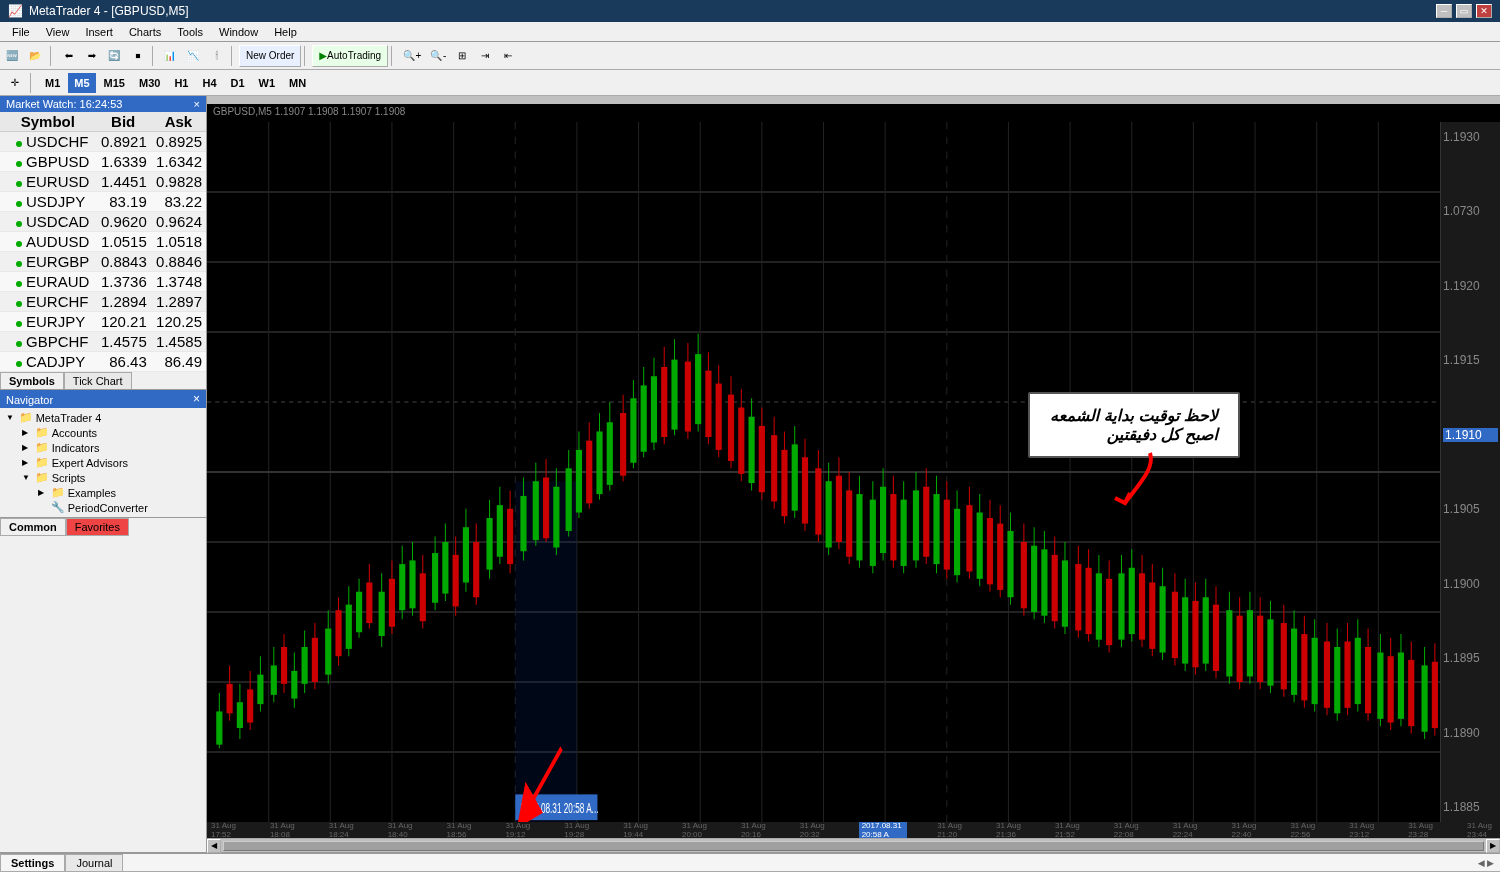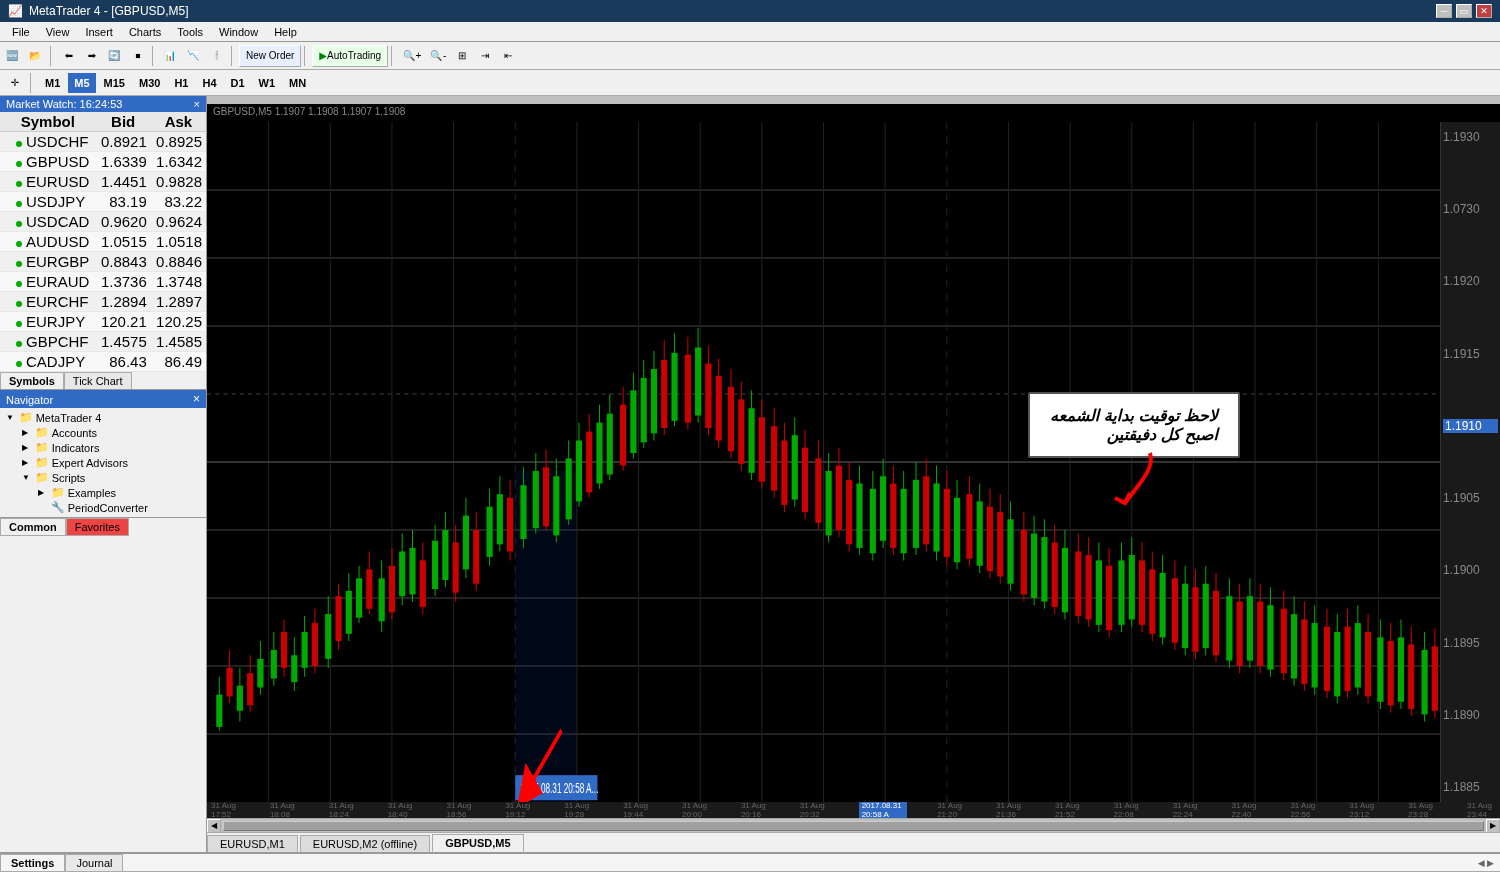--- a/index.html
+++ b/index.html
@@ -745,25 +745,20 @@
       <span style="margin-right:30px;">31 Aug 23:28</span>
       <span>31 Aug 23:44</span>
     </div>
 
     <div id="h-scrollbar">
       <div id="scroll-left">◀</div>
       <div id="scroll-thumb"></div>
       <div id="scroll-right">▶</div>
     </div>
 
-    <div id="chart-tabs">
-      <div class="chart-tab">EURUSD,M1</div>
-      <div class="chart-tab">EURUSD,M2 (offline)</div>
-      <div class="chart-tab active">GBPUSD,M5</div>
-    </div>
   </div>
 </div>
 
 <div id="bottom-panel" style="height:235px; background:#f5f5f5; border-top:2px solid #999; display:flex; flex-direction:column;">
   <div id="bottom-tabs">
     <div class="bottom-tab active">Settings</div>
     <div class="bottom-tab">Journal</div>
     <div style="margin-left:auto; display:flex; align-items:center; padding:0 6px; font-size:9px; color:#666;">◀ ▶</div>
   </div>
 

